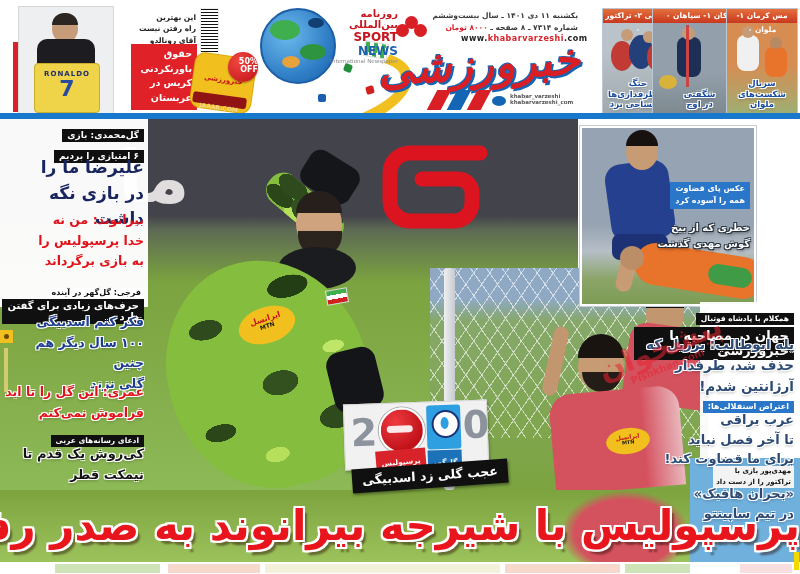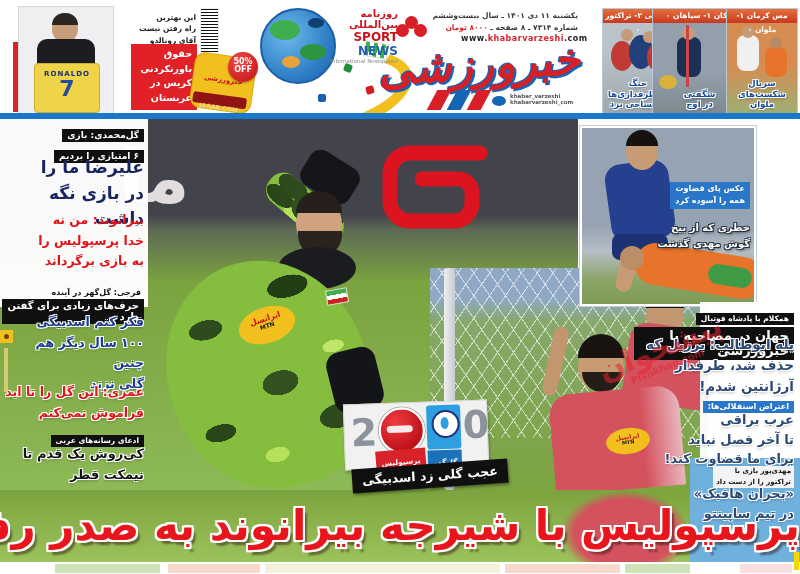--- a/index.html
+++ b/index.html
@@ -70,21 +70,21 @@
   </div>
 
   <div class="abs barcode" style="left:200px;top:8px;width:17px;height:52px;border:1px solid #eee;"></div>
 
   <div class="abs" style="left:193px;top:56px;width:60px;height:54px;background:#f2c01e;border-radius:10px;transform:rotate(8deg);box-shadow:0 0 0 1px #dca90e;">
     <div class="rtl ctr b" style="font-size:7px;color:#c41319;margin-top:20px;">خبرورزشی</div>
     <div class="abs ctr" style="left:2px;bottom:4px;width:54px;height:11px;background:#8f1413;border-radius:3px;">
       <span style="color:#f6d98a;font-size:6px;font-weight:bold;line-height:11px;">JAAAR.COM</span>
     </div>
   </div>
-  <div class="abs ctr" style="left:228px;top:52px;width:30px;height:30px;border-radius:50%;background:radial-gradient(circle at 35% 30%,#f0463f,#c0121a);box-shadow:0 1px 2px rgba(0,0,0,.4);">
+  <div class="abs ctr" style="left:228px;top:52px;width:30px;height:30px;border-radius:50%;background:radial-gradient(circle at 35% 30%,#f0463f,#c0121a);box-shadow:0 1px 2px rgba(0,0,0,.4);text-align:right;">
     <div style="color:#fff;font-size:8px;font-weight:bold;margin-top:5px;">50%</div>
     <div style="color:#fff;font-size:8px;font-weight:bold;line-height:7px;">OFF</div>
   </div>
 
   <div class="abs" style="left:248px;top:2px;width:150px;height:112px;">
     <div class="abs" style="left:12px;top:6px;width:72px;height:72px;border-radius:50%;border:2px solid #1b5fa6;
                 background:radial-gradient(circle at 35% 35%,#6cb9ec,#2d7cc4 65%,#1b5fa6);overflow:hidden;">
       <div class="abs" style="left:8px;top:10px;width:30px;height:20px;border-radius:50%;background:#3fae4e;"></div>
       <div class="abs" style="left:38px;top:34px;width:26px;height:16px;border-radius:50%;background:#2f9440;"></div>
       <div class="abs" style="left:20px;top:46px;width:18px;height:12px;border-radius:50%;background:#e8a23c;"></div>

